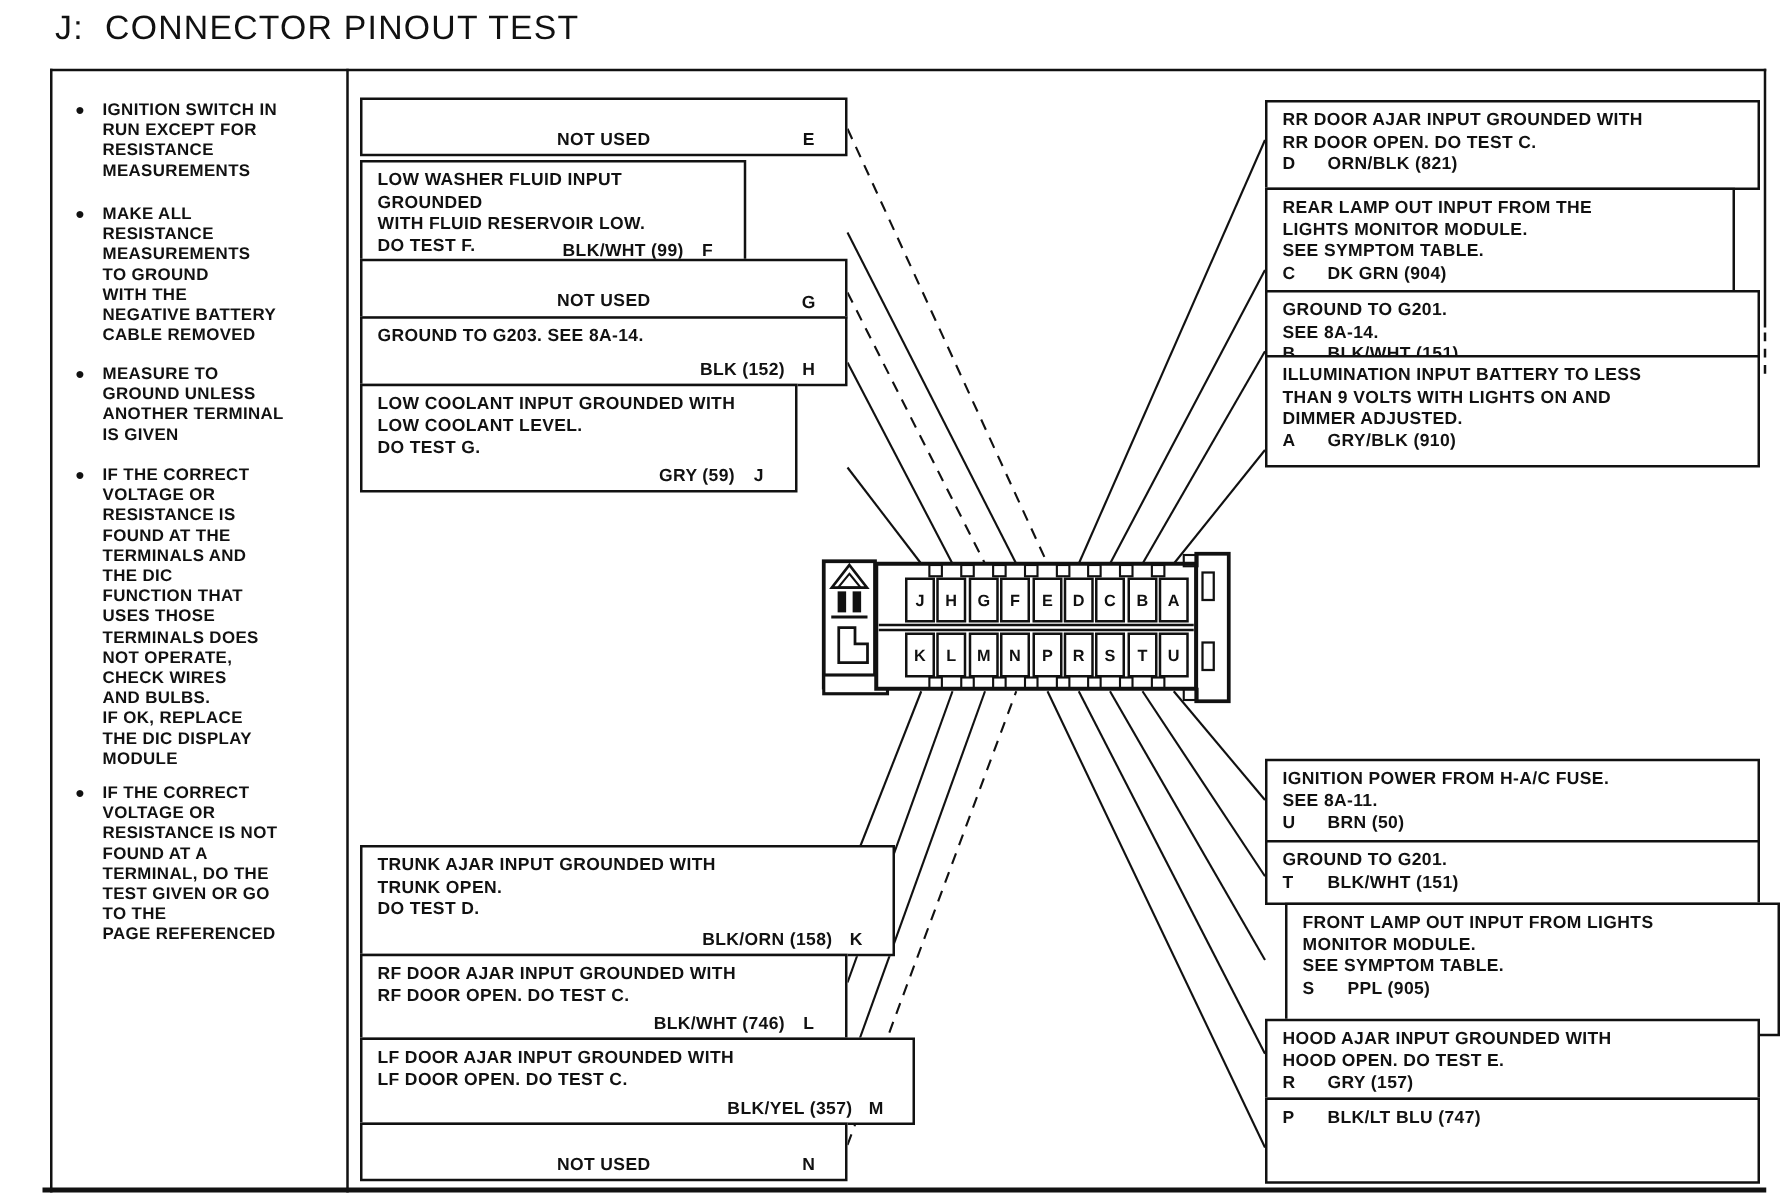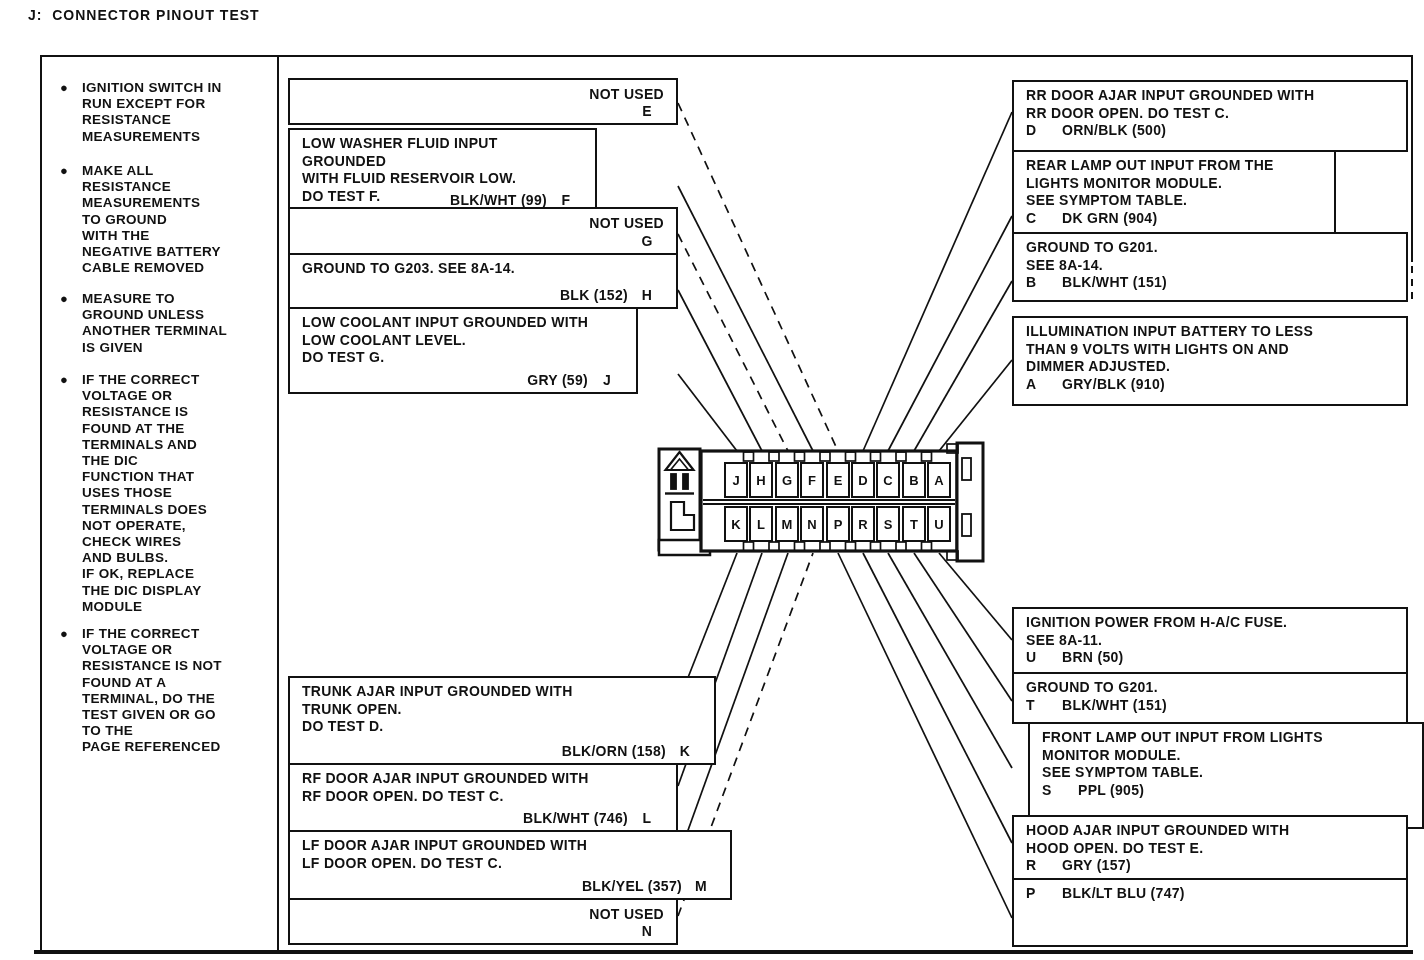--- a/index.html
+++ b/index.html
@@ -1,40 +1,40 @@
 <!DOCTYPE html>
 <html><head>
 <meta charset="utf-8">
 <style>
   html,body{margin:0;padding:0;background:#e8e8e8;}
   .page{
     position:relative;width:1424px;height:960px;background:#ffffff;
     font-family:"Liberation Sans", sans-serif;color:#111;overflow:hidden;
   }
   .title{
-    position:absolute;left:28px;top:7px;font-size:14px;font-weight:bold;
+    position:absolute;left:44px;top:7px;font-size:27px;font-weight:normal;
     letter-spacing:1px;white-space:pre;
   }
   svg.lines{position:absolute;left:0;top:0;}
   .frame{position:absolute;background:#111;}
   
   .note{
     position:absolute;left:60px;width:218px;display:flex;
     font-size:13.5px;font-weight:bold;line-height:16.2px;letter-spacing:.3px;
   }
   .note .dot{width:22px;flex:0 0 22px;font-size:13px;}
   .note .ntext{white-space:pre-line;}
   
   .pbox{
     position:absolute;box-sizing:border-box;background:#fff;border:2px solid #111;
     font-size:14px;font-weight:bold;line-height:17.5px;letter-spacing:.3px;
     padding:5px 12px 4px 12px;
   }
   .pbox .desc{white-space:pre-line;}
-  .pbox.center .desc{text-align:right;margin-top:1px;}
+  .pbox.center .desc{text-align:center;margin-top:18px;}
   .wirerow{position:absolute;right:10px;bottom:3px;display:flex;align-items:baseline;}
   .wirerow .pin{display:inline-block;width:38px;text-align:center;}
   .pinrow{display:flex;align-items:baseline;}
   .pinrow .pin{display:inline-block;width:36px;}
   svg.connector{position:absolute;left:652px;top:436px;}
   svg text{font-family:"Liberation Sans",sans-serif;font-weight:bold;fill:#111;}
 </style>
 </head>
 <body>
 
@@ -202,41 +202,41 @@
         <span></span>
         <span class="pin">N</span>
       </div>
   </div>
 
   <div class="pbox" style="left:1012px;top:80px;width:396px;height:72px">
     <div class="desc">RR DOOR AJAR INPUT GROUNDED WITH
 RR DOOR OPEN. DO TEST C.</div>
     <div class="pinrow">
         <span class="pin">D</span>
-        <span>ORN/BLK (500)</span>
-      </div>
-  </div>
-  <div class="pbox" style="left:1012px;top:150px;width:324px;height:84px">
+        <span>ORN/BLK (821)</span>
+      </div>
+  </div>
+  <div class="pbox" style="left:1012px;top:150px;width:376px;height:84px">
     <div class="desc">REAR LAMP OUT INPUT FROM THE
 LIGHTS MONITOR MODULE.
 SEE SYMPTOM TABLE.</div>
     <div class="pinrow">
         <span class="pin">C</span>
         <span>DK GRN (904)</span>
       </div>
   </div>
   <div class="pbox" style="left:1012px;top:232px;width:396px;height:70px">
     <div class="desc">GROUND TO G201.
 SEE 8A-14.</div>
     <div class="pinrow">
         <span class="pin">B</span>
         <span>BLK/WHT (151)</span>
       </div>
   </div>
-  <div class="pbox" style="left:1012px;top:316px;width:396px;height:90px">
+  <div class="pbox" style="left:1012px;top:284px;width:396px;height:90px">
     <div class="desc">ILLUMINATION INPUT BATTERY TO LESS
 THAN 9 VOLTS WITH LIGHTS ON AND
 DIMMER ADJUSTED.</div>
     <div class="pinrow">
         <span class="pin">A</span>
         <span>GRY/BLK (910)</span>
       </div>
   </div>
 
   <div class="pbox" style="left:1012px;top:607px;width:396px;height:67px">

